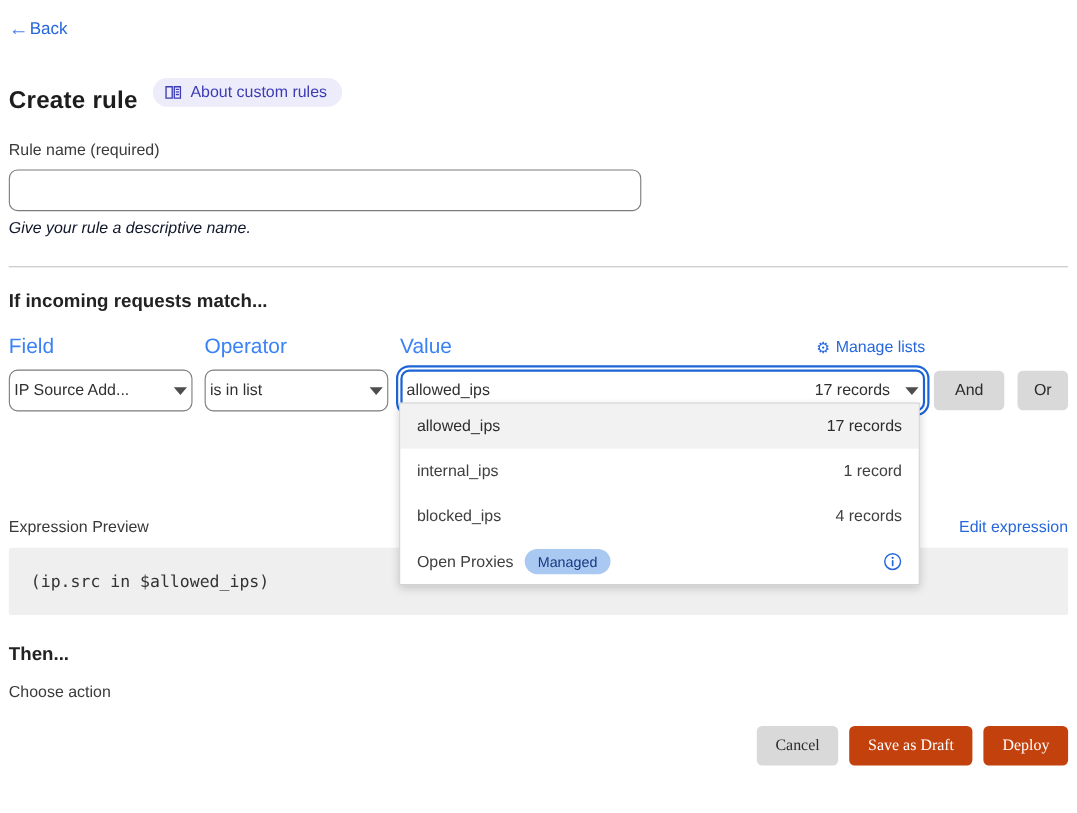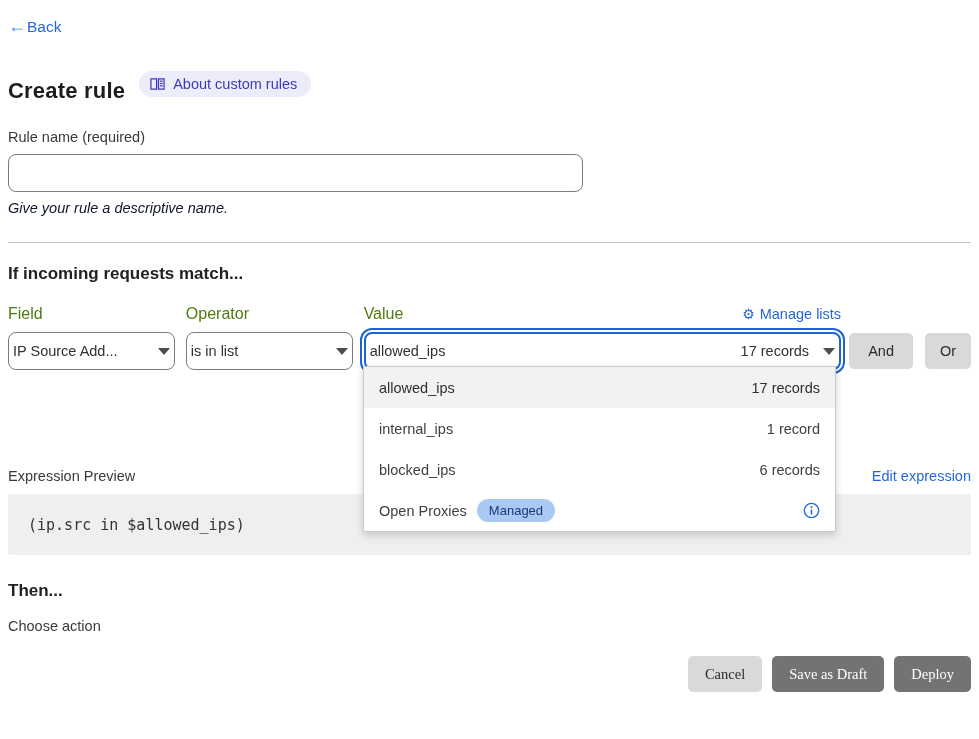--- a/index.html
+++ b/index.html
@@ -39,21 +39,21 @@
   }
   .helper-text { margin-top: 8px; font-size: 14.5px; color: #0f172a; font-style: italic; }
 
   .divider { margin-top: 26px; border: none; border-top: 1px solid #c3c3c3; }
 
   .section-heading { margin-top: 21px; font-size: 17px; font-weight: bold; color: #222; }
 
   
   .cond-row { margin-top: 21px; display: flex; align-items: flex-end; }
   .cond-col { display: flex; flex-direction: column; }
-  .cond-col .col-label { font-size: 16px; color: #4d7c0f; margin-bottom: 9px; }
+  .cond-col .col-label { font-size: 19px; color: #3b82f6; margin-bottom: 9px; }
   .col-field, .col-operator { width: 167px; margin-right: 11px; }
   .col-value { width: 478px; }
   .value-label-row { display: flex; justify-content: space-between; align-items: center; margin-bottom: 9px; }
   .value-label-row .col-label { margin-bottom: 0; }
   .manage-lists { font-size: 14.5px; display: inline-flex; align-items: center; gap: 5px; }
   .gear-icon { color: #2667dc; font-size: 14px; text-decoration: none; display: inline-block; }
 
   .select-box {
     height: 38px; border: 1px solid #7b7b7b; border-radius: 8px; background: #fff;
     display: flex; align-items: center; padding: 0 4px; font-size: 14.5px; color: #313131;
@@ -114,21 +114,21 @@
   .action-select { margin-top: 9px; width: 335px; height: 36px; }
   .placeholder { color: #8a8a8a; }
 
   
   .footer-row { margin-top: 22px; display: flex; justify-content: flex-end; gap: 10px; }
   .btn {
     height: 36px; border: none; border-radius: 5px; padding: 0 17px;
     font-family: Liberation Serif, serif; font-size: 14.5px; cursor: pointer;
   }
   .btn-gray { background: #d9d9d9; color: #2b2b2b; }
-  .btn-blue { background: #737373; color: #fff; }
+  .btn-blue { background: #c2410c; color: #fff; }
 </style>
 </head>
 <body>
 
 <div class="page">
 
   <div class="back-row">
     <span class="back-arrow">←</span>
       <a class="link">Back</a>
   </div>
@@ -197,21 +197,21 @@
     <div class="list-item highlighted">
       <span class="item-left">allowed_ips</span>
       <span>17 records</span>
     </div>
     <div class="list-item">
       <span class="item-left">internal_ips</span>
       <span>1 record</span>
     </div>
     <div class="list-item">
       <span class="item-left">blocked_ips</span>
-      <span>6 records</span>
+      <span>4 records</span>
     </div>
     <div class="list-item">
       <span class="item-left">
         <span>Open Proxies</span>
         <span class="managed-badge">Managed</span>
       </span>
       <span class="info-icon">
         <svg width="17" height="17" viewBox="0 0 18 18">
           <circle cx="9" cy="9" r="7.6" fill="none" stroke="#2667dc" stroke-width="1.4"></circle>
           <circle cx="9" cy="5.4" r="1.1" fill="#2667dc"></circle>

